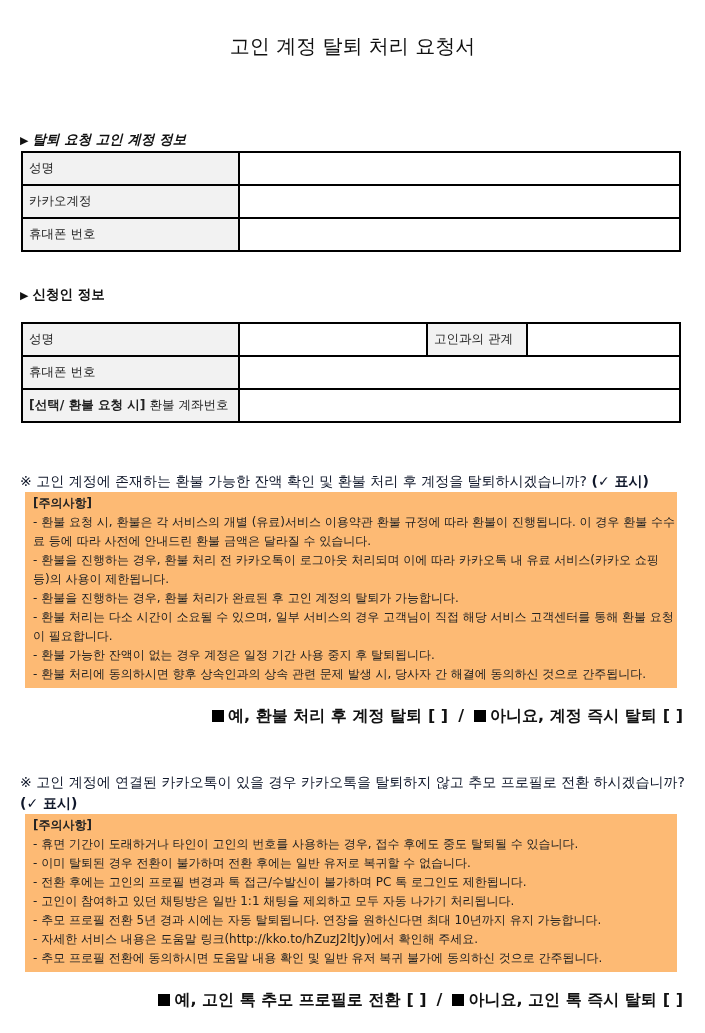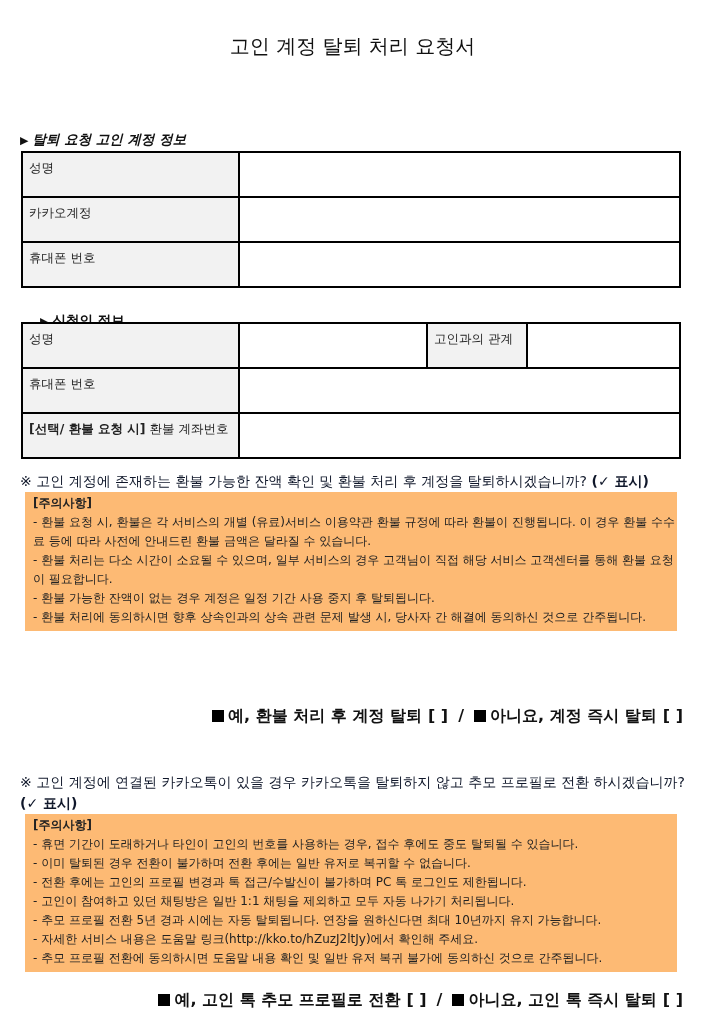--- a/index.html
+++ b/index.html
@@ -14,21 +14,21 @@
   }
   .section-head {
     position: absolute; left: 20px; font-size: 13.5px; font-weight: bold;
   }
   .section-head .tri { font-size: 11px; margin-right: 4px; }
   table.form {
     position: absolute; border-collapse: collapse; table-layout: fixed;
     border: 2px solid #000;
   }
   table.form td {
-    border: 2px solid #000; height: 31px; padding: 0 0 12px 6px;
+    border: 2px solid #000; height: 31px; padding: 0 0 0 6px;
     font-size: 12.5px; color: #222;
   }
   table.form td.lbl { background: #f2f2f2; }
   table.form td.val { background: #ffffff; }
   .question {
     position: absolute; left: 20px; width: 670px;
     font-size: 14px; line-height: 21px; color: #0f172a;
   }
   .question .mark { font-weight: bold; }
   .notice {
@@ -67,21 +67,21 @@
     <td class="lbl">카카오계정</td>
     <td class="val"></td>
   </tr>
   <tr>
     <td class="lbl">휴대폰 번호</td>
     <td class="val"></td>
   </tr>
 </tbody>
   </table>
 
-<div class="section-head" style="top:312px;margin-left:20px;">
+<div class="section-head" style="top:286px;">
   <span class="tri">▶</span><span>신청인 정보</span>
 </div>
 <table class="form" style="left:21px; top:322px; width:660px;">
   <colgroup>
       <col style="width:217px">
       <col style="width:188px">
       <col style="width:100px">
       <col>
     </colgroup>
   <tbody>
@@ -101,20 +101,22 @@
   </tr>
 </tbody>
   </table>
 
 <div class="question" style="top:471px;">
   <span>※ </span><span>고인 계정에 존재하는 환불 가능한 잔액 확인 및 환불 처리 후 계정을 탈퇴하시겠습니까? </span><span class="mark">(✓ 표시)</span>
 </div>
 <div class="notice" style="top:492px;">
   <span class="ln nh">[주의사항]</span>
   <span class="ln">- 환불 요청 시, 환불은 각 서비스의 개별 (유료)서비스 이용약관 환불 규정에 따라 환불이 진행됩니다. 이 경우 환불 수수료 등에 따라 사전에 안내드린 환불 금액은 달라질 수 있습니다.</span>
+  <span class="ln">- 환불을 진행하는 경우, 환불 처리 전 카카오톡이 로그아웃 처리되며 이에 따라 카카오톡 내 유료 서비스(카카오 쇼핑 등)의 사용이 제한됩니다.</span>
+  <span class="ln">- 환불을 진행하는 경우, 환불 처리가 완료된 후 고인 계정의 탈퇴가 가능합니다.</span>
   <span class="ln">- 환불 처리는 다소 시간이 소요될 수 있으며, 일부 서비스의 경우 고객님이 직접 해당 서비스 고객센터를 통해 환불 요청이 필요합니다.</span>
   <span class="ln">- 환불 가능한 잔액이 없는 경우 계정은 일정 기간 사용 중지 후 탈퇴됩니다.</span>
   <span class="ln">- 환불 처리에 동의하시면 향후 상속인과의 상속 관련 문제 발생 시, 당사자 간 해결에 동의하신 것으로 간주됩니다.</span>
 </div>
 <div class="choices" style="top:706px;">
   <span class="sq"></span><span>예, 환불 처리 후 계정 탈퇴</span><span class="br">[    ]</span><span class="sep">/</span><span class="sq"></span><span>아니요, 계정 즉시 탈퇴</span><span class="br">[    ]</span>
 </div>
 
 <div class="question" style="top:772px;">
   <span>※ </span><span>고인 계정에 연결된 카카오톡이 있을 경우 카카오톡을 탈퇴하지 않고 추모 프로필로 전환 하시겠습니까?</span><br><span class="mark">(✓ 표시)</span>

